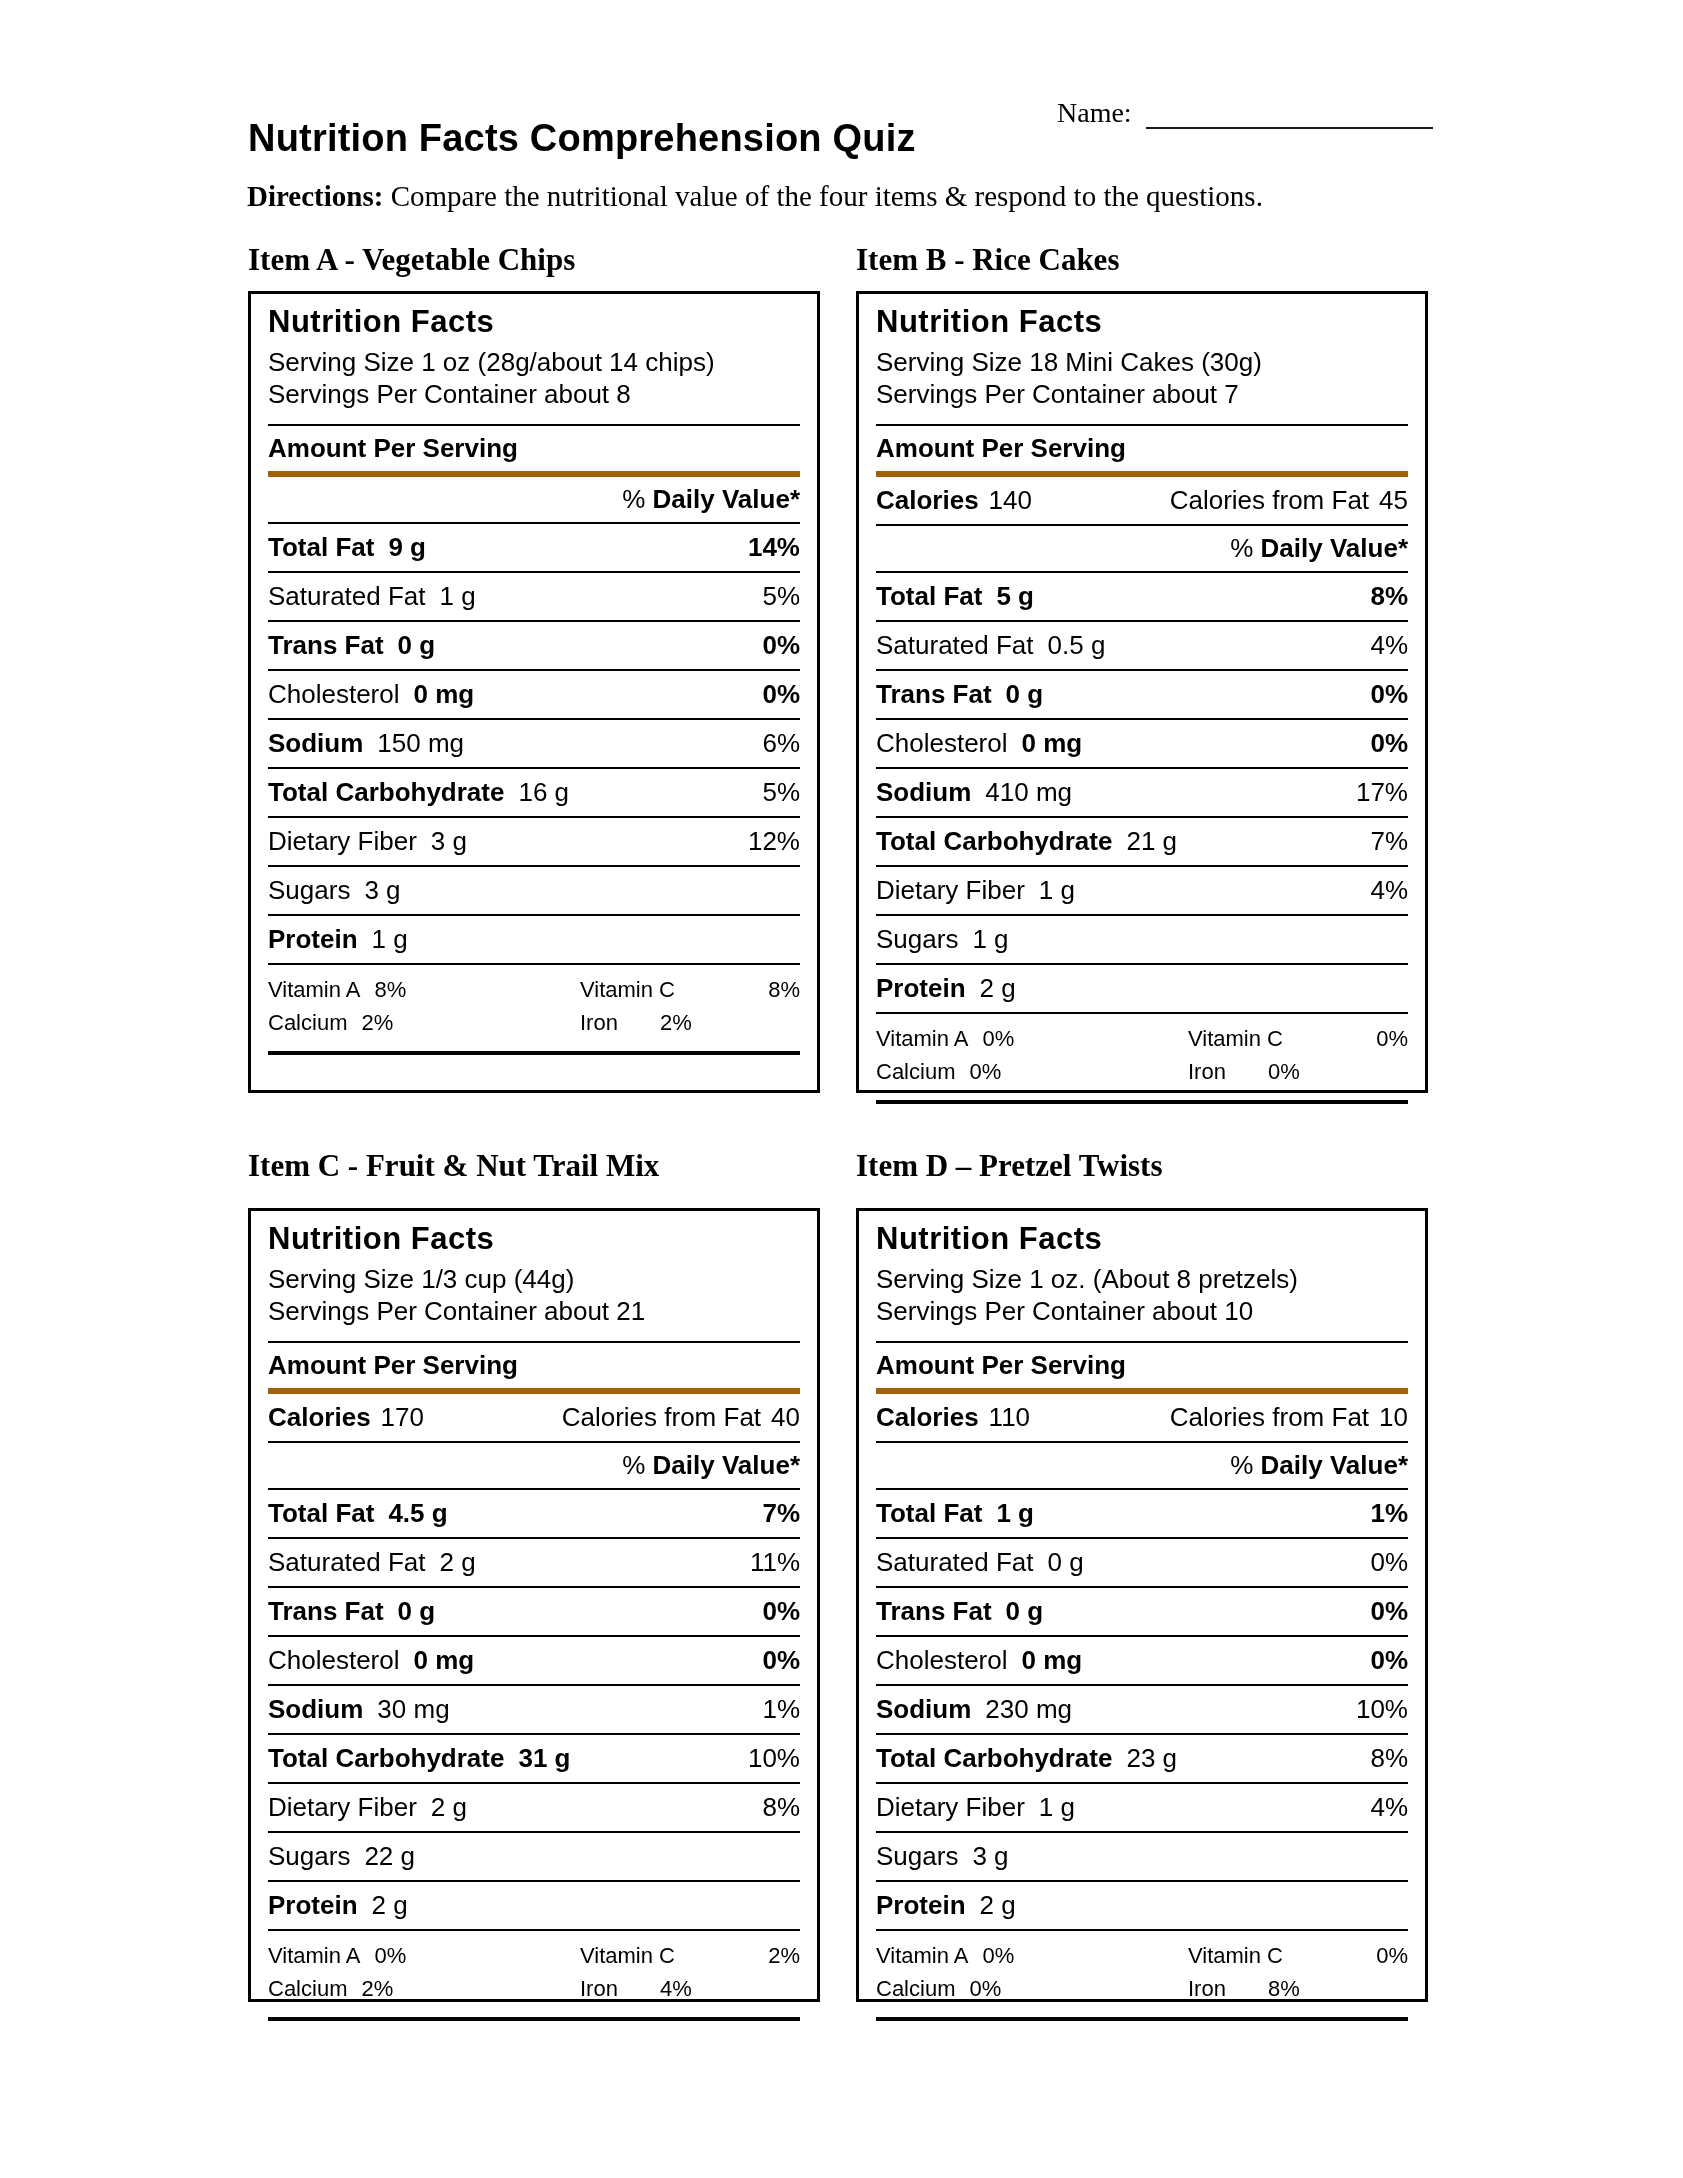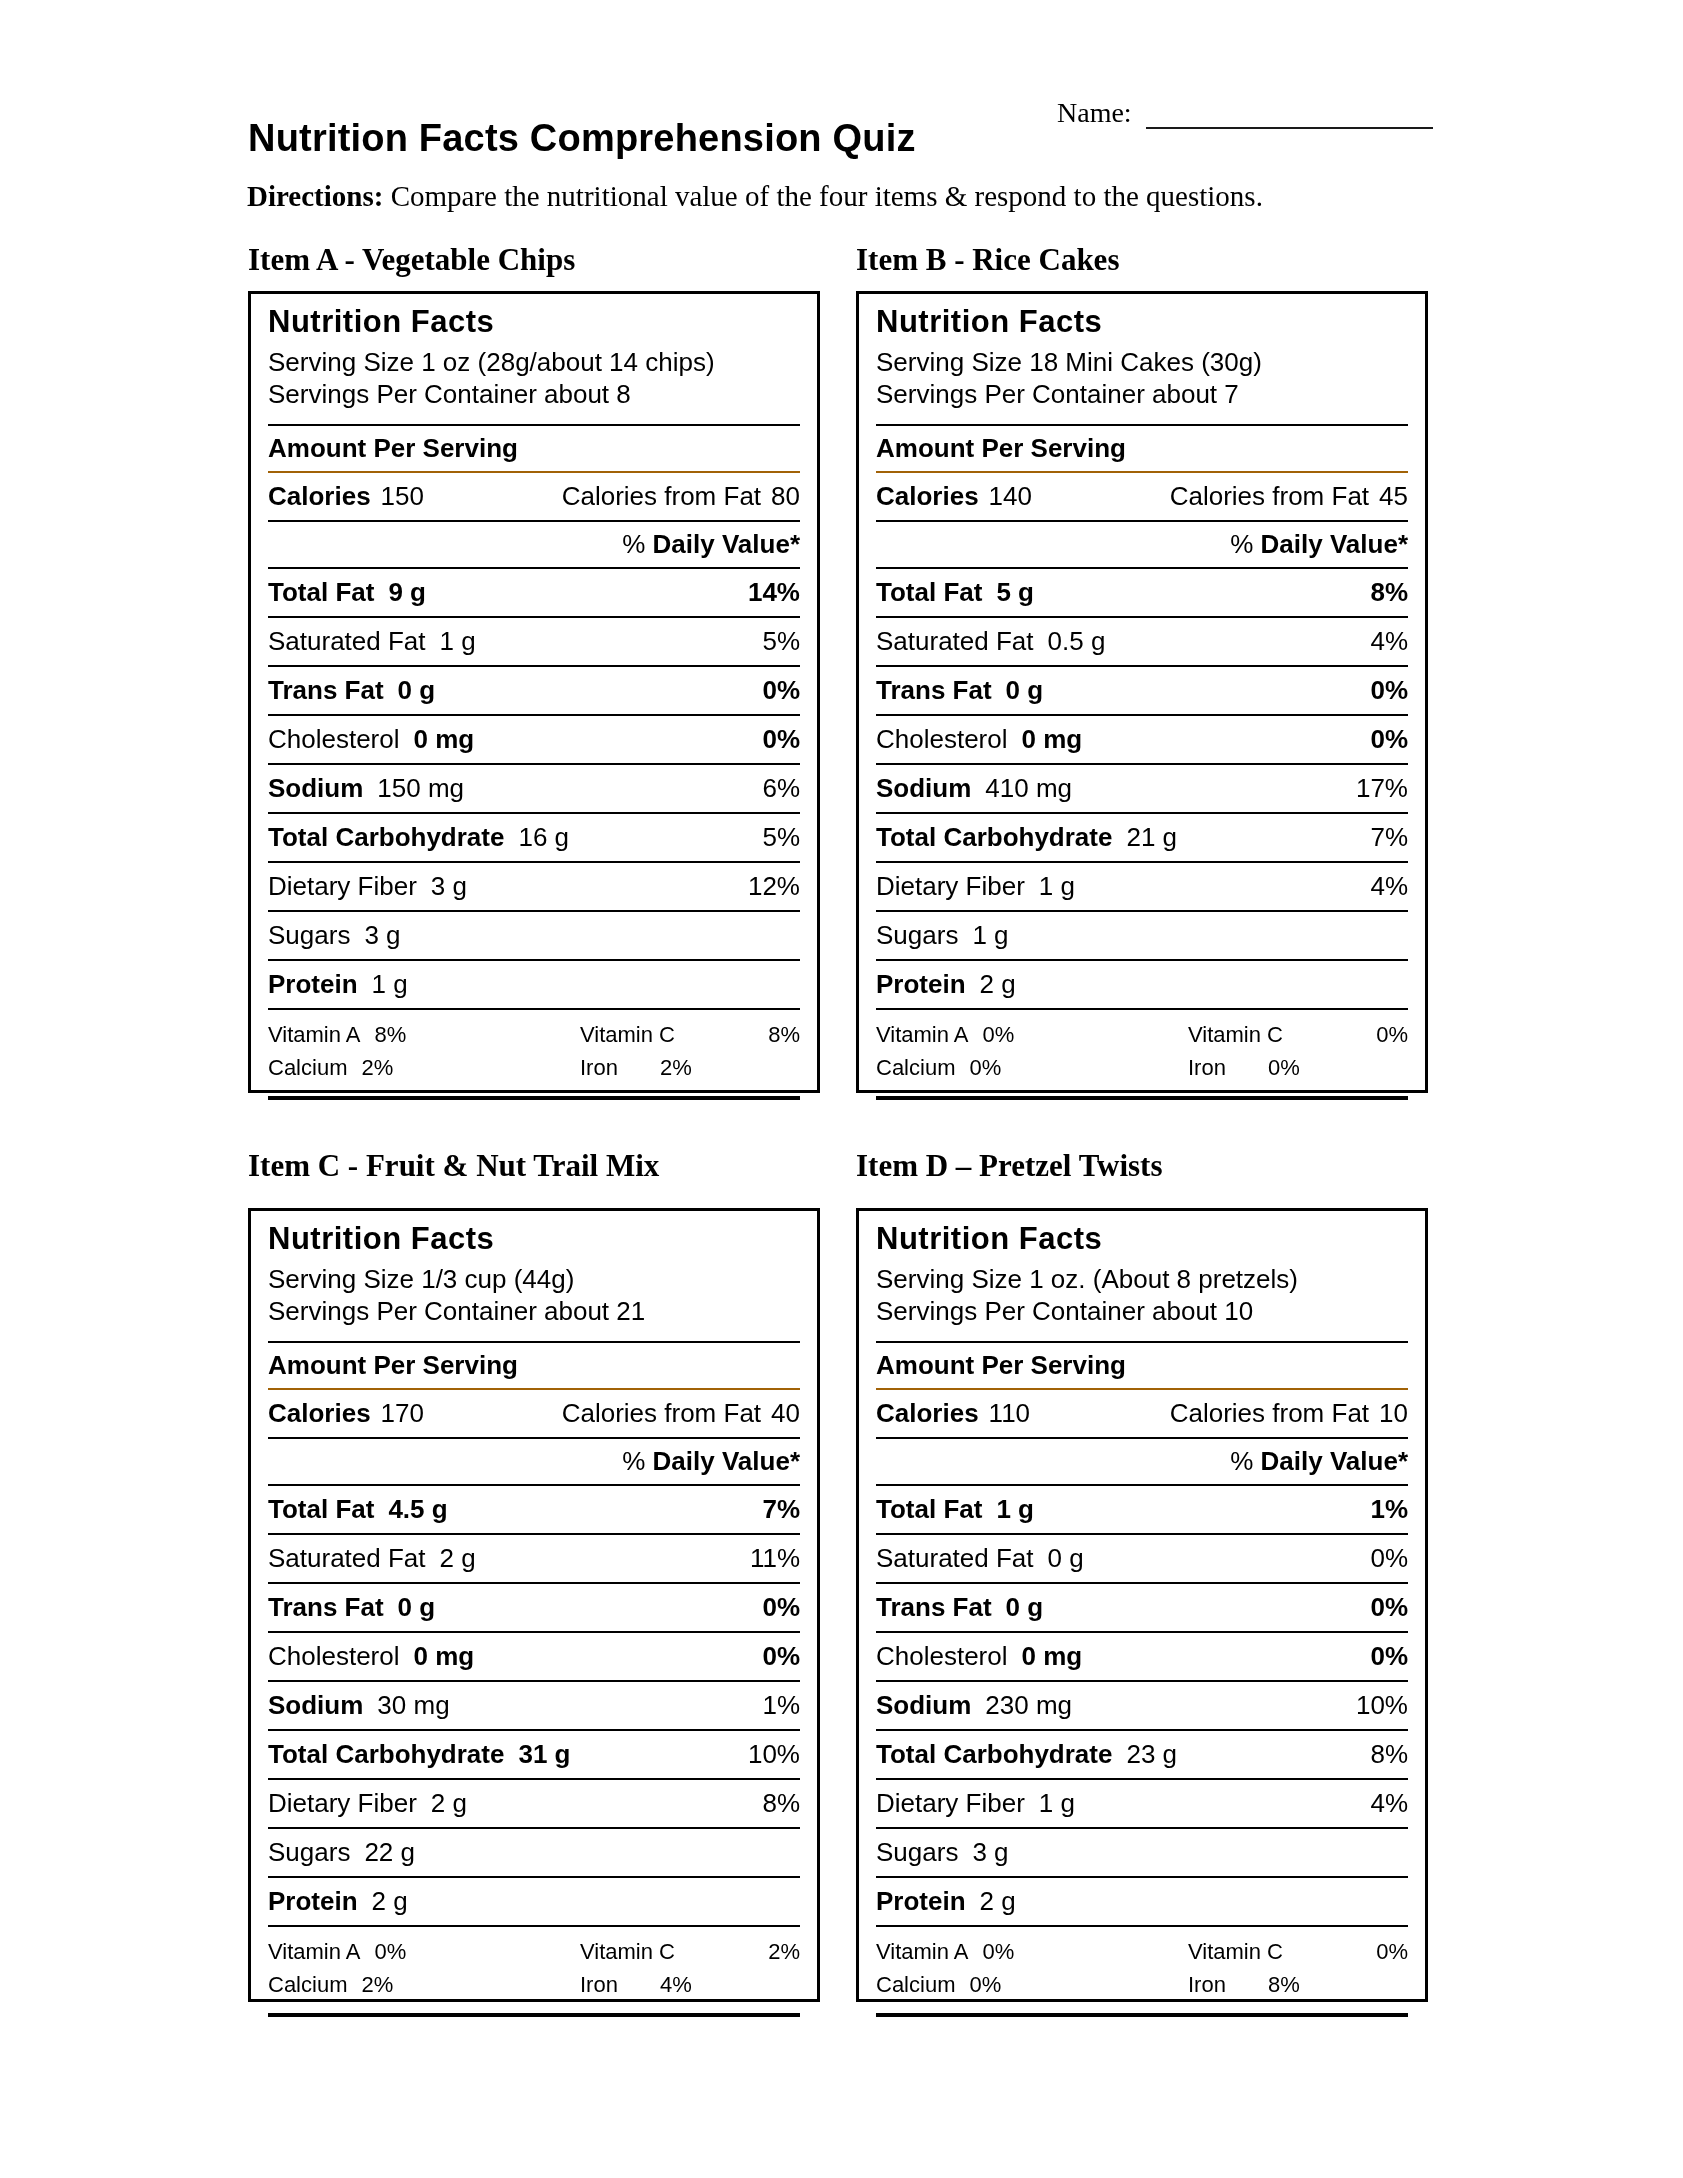--- a/index.html
+++ b/index.html
@@ -25,21 +25,21 @@
   .row2 .item-heading{margin-bottom:22px;}
   
   .nf-box{
     box-sizing:border-box;border:3px solid #000;background:#fff;
     padding:10px 17px 0 17px;
   }
   .row1 .nf-box{height:802px;}
   .row2 .nf-box{height:794px;}
   .nf-title{font-size:31px;font-weight:bold;letter-spacing:0.5px;line-height:36px;margin-bottom:6px;}
   .nf-serving{font-size:26px;line-height:32px;border-bottom:2px solid #000;padding-bottom:14px;}
-  .nf-aps{font-size:26px;font-weight:bold;line-height:31px;padding:7px 0;border-bottom:2px solid #a16207;}
+  .nf-aps{font-size:26px;font-weight:bold;line-height:31px;padding:7px 0;border-bottom:6px solid #a16207;}
   .nf-cal{display:flex;justify-content:space-between;font-size:26px;line-height:31px;padding:8px 0;border-bottom:2px solid #000;}
   .nf-cal .cal-val{margin-left:10px;}
   .nf-dv{font-size:26px;line-height:31px;text-align:right;padding:7px 0;border-bottom:2px solid #000;}
   .nf-row{display:flex;font-size:26px;line-height:31px;padding:8px 0;border-bottom:2px solid #000;}
   .nf-amt{margin-left:14px;}
   .nf-dvval{margin-left:auto;}
   .b{font-weight:bold;}
   .nf-micro{font-size:22px;line-height:33px;padding:8px 0 12px 0;border-bottom:4px solid #000000;}
   .nf-micro-line{display:flex;}
   .micro-cell{display:flex;}
@@ -68,24 +68,20 @@
 
   <section class="quiz-item row1" id="item-a">
     <h2 class="item-heading">Item A - Vegetable Chips</h2>
     <div class="nf-box">
       <div class="nf-title">Nutrition Facts</div>
       <div class="nf-serving">
         <div>Serving Size 1 oz (28g/about 14 chips)</div>
         <div>Servings Per Container about 8</div>
       </div>
       <div class="nf-aps">Amount Per Serving</div>
-      <div class="nf-cal">
-        <span><span class="b">Calories</span><span class="cal-val">150</span></span>
-        <span><span>Calories from Fat</span><span class="cal-val">80</span></span>
-      </div>
       <div class="nf-dv">
         <span>%</span>
         <span class="b">Daily Value*</span>
       </div>
       <div class="nf-rows">
           <div class="nf-row">
             <span class="b">Total Fat</span>
             <span class="nf-amt b">9 g</span>
             <span class="nf-dvval b">14%</span>
           </div>

